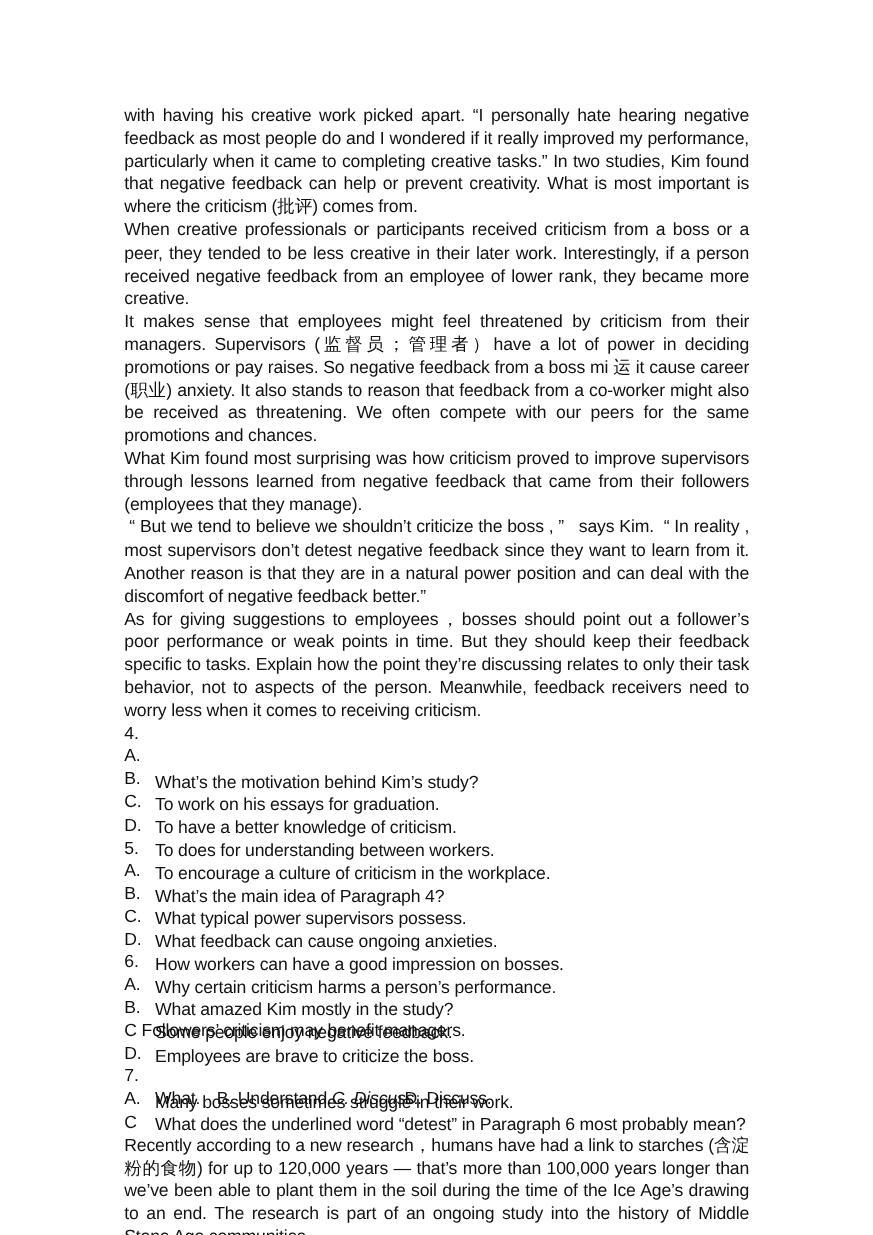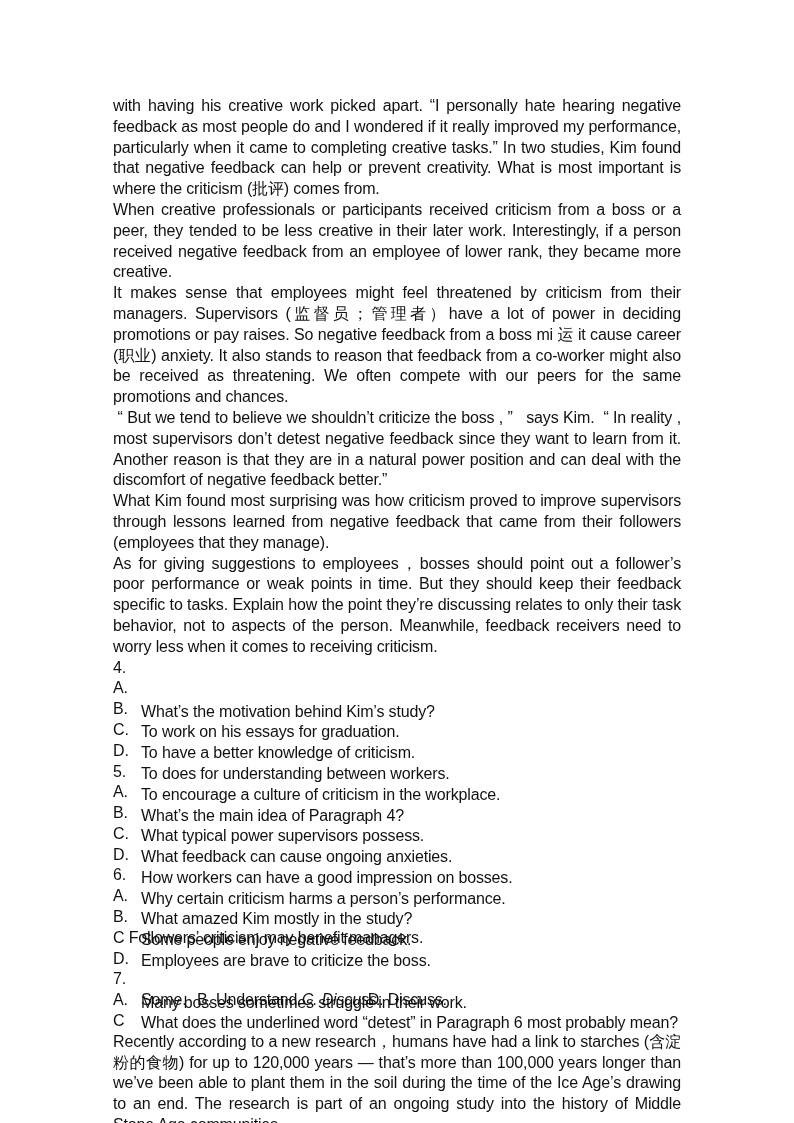--- a/index.html
+++ b/index.html
@@ -55,22 +55,22 @@
     }
   </style>
 </head>
 <body>
 
 <div class="page">
 
   <p class="para">with having his creative work picked apart. “I personally hate hearing negative feedback as most people do and I wondered if it really improved my performance, particularly when it came to completing creative tasks.” In two studies, Kim found that negative feedback can help or prevent creativity. What is most important is where the criticism (批评) comes from.</p>
   <p class="para">When creative professionals or participants received criticism from a boss or a peer, they tended to be less creative in their later work. Interestingly, if a person received negative feedback from an employee of lower rank, they became more creative.</p>
   <p class="para">It makes sense that employees might feel threatened by criticism from their managers. Supervisors (监督员；管理者）have a lot of power in deciding promotions or pay raises. So negative feedback from a boss mi 运 it cause career (职业) anxiety. It also stands to reason that feedback from a co-worker might also be received as threatening. We often compete with our peers for the same promotions and chances.</p>
+  <p class="para">What Kim found most surprising was how criticism proved to improve supervisors through lessons learned from negative feedback that came from their followers (employees that they manage).</p>
   <p class="para" style="white-space: pre-wrap;"> “ But we tend to believe we shouldn’t criticize the boss , ”   says Kim.  “ In reality ,  most supervisors don’t detest negative feedback since they want to learn from it. Another reason is that they are in a natural power position and can deal with the discomfort of negative feedback better.”</p>
-  <p class="para">What Kim found most surprising was how criticism proved to improve supervisors through lessons learned from negative feedback that came from their followers (employees that they manage).</p>
   <p class="para">As for giving suggestions to employees，bosses should point out a follower’s poor performance or weak points in time. But they should keep their feedback specific to tasks. Explain how the point they’re discussing relates to only their task behavior, not to aspects of the person. Meanwhile, feedback receivers need to worry less when it comes to receiving criticism.</p>
 
   <div>
     <div class="q-row">
       <span class="q-num">4.</span>
       <span class="q-text">What’s the motivation behind Kim’s study?</span>
     </div>
     <div class="q-row">
       <span class="q-num">A.</span>
       <span class="q-text">To work on his essays for graduation.</span>
@@ -132,21 +132,21 @@
     </div>
   </div>
 
   <div>
     <div class="q-row">
       <span class="q-num">7.</span>
       <span class="q-text">What does the underlined word “detest” in Paragraph 6 most probably mean?</span>
     </div>
     <div class="q-row inline-opts">
       <span class="q-num">A.</span>
-      <span class="opt opt-a">Some.</span>
+      <span class="opt opt-a">What.</span>
       <span class="opt" style="margin-right:0;">B. Understand.</span>
       <span class="opt" style="width:66px;font-style:italic;">C. Discuss.</span>
       <span class="opt">D. Discuss.</span>
     </div>
   </div>
 
   <div class="section-letter">C</div>
 
   <p class="para">Recently according to a new research，humans have had a link to starches (含淀粉的食物) for up to 120,000 years — that’s more than 100,000 years longer than we’ve been able to plant them in the soil during the time of the Ice Age’s drawing to an end. The research is part of an ongoing study into the history of Middle Stone Age communities.</p>
 

